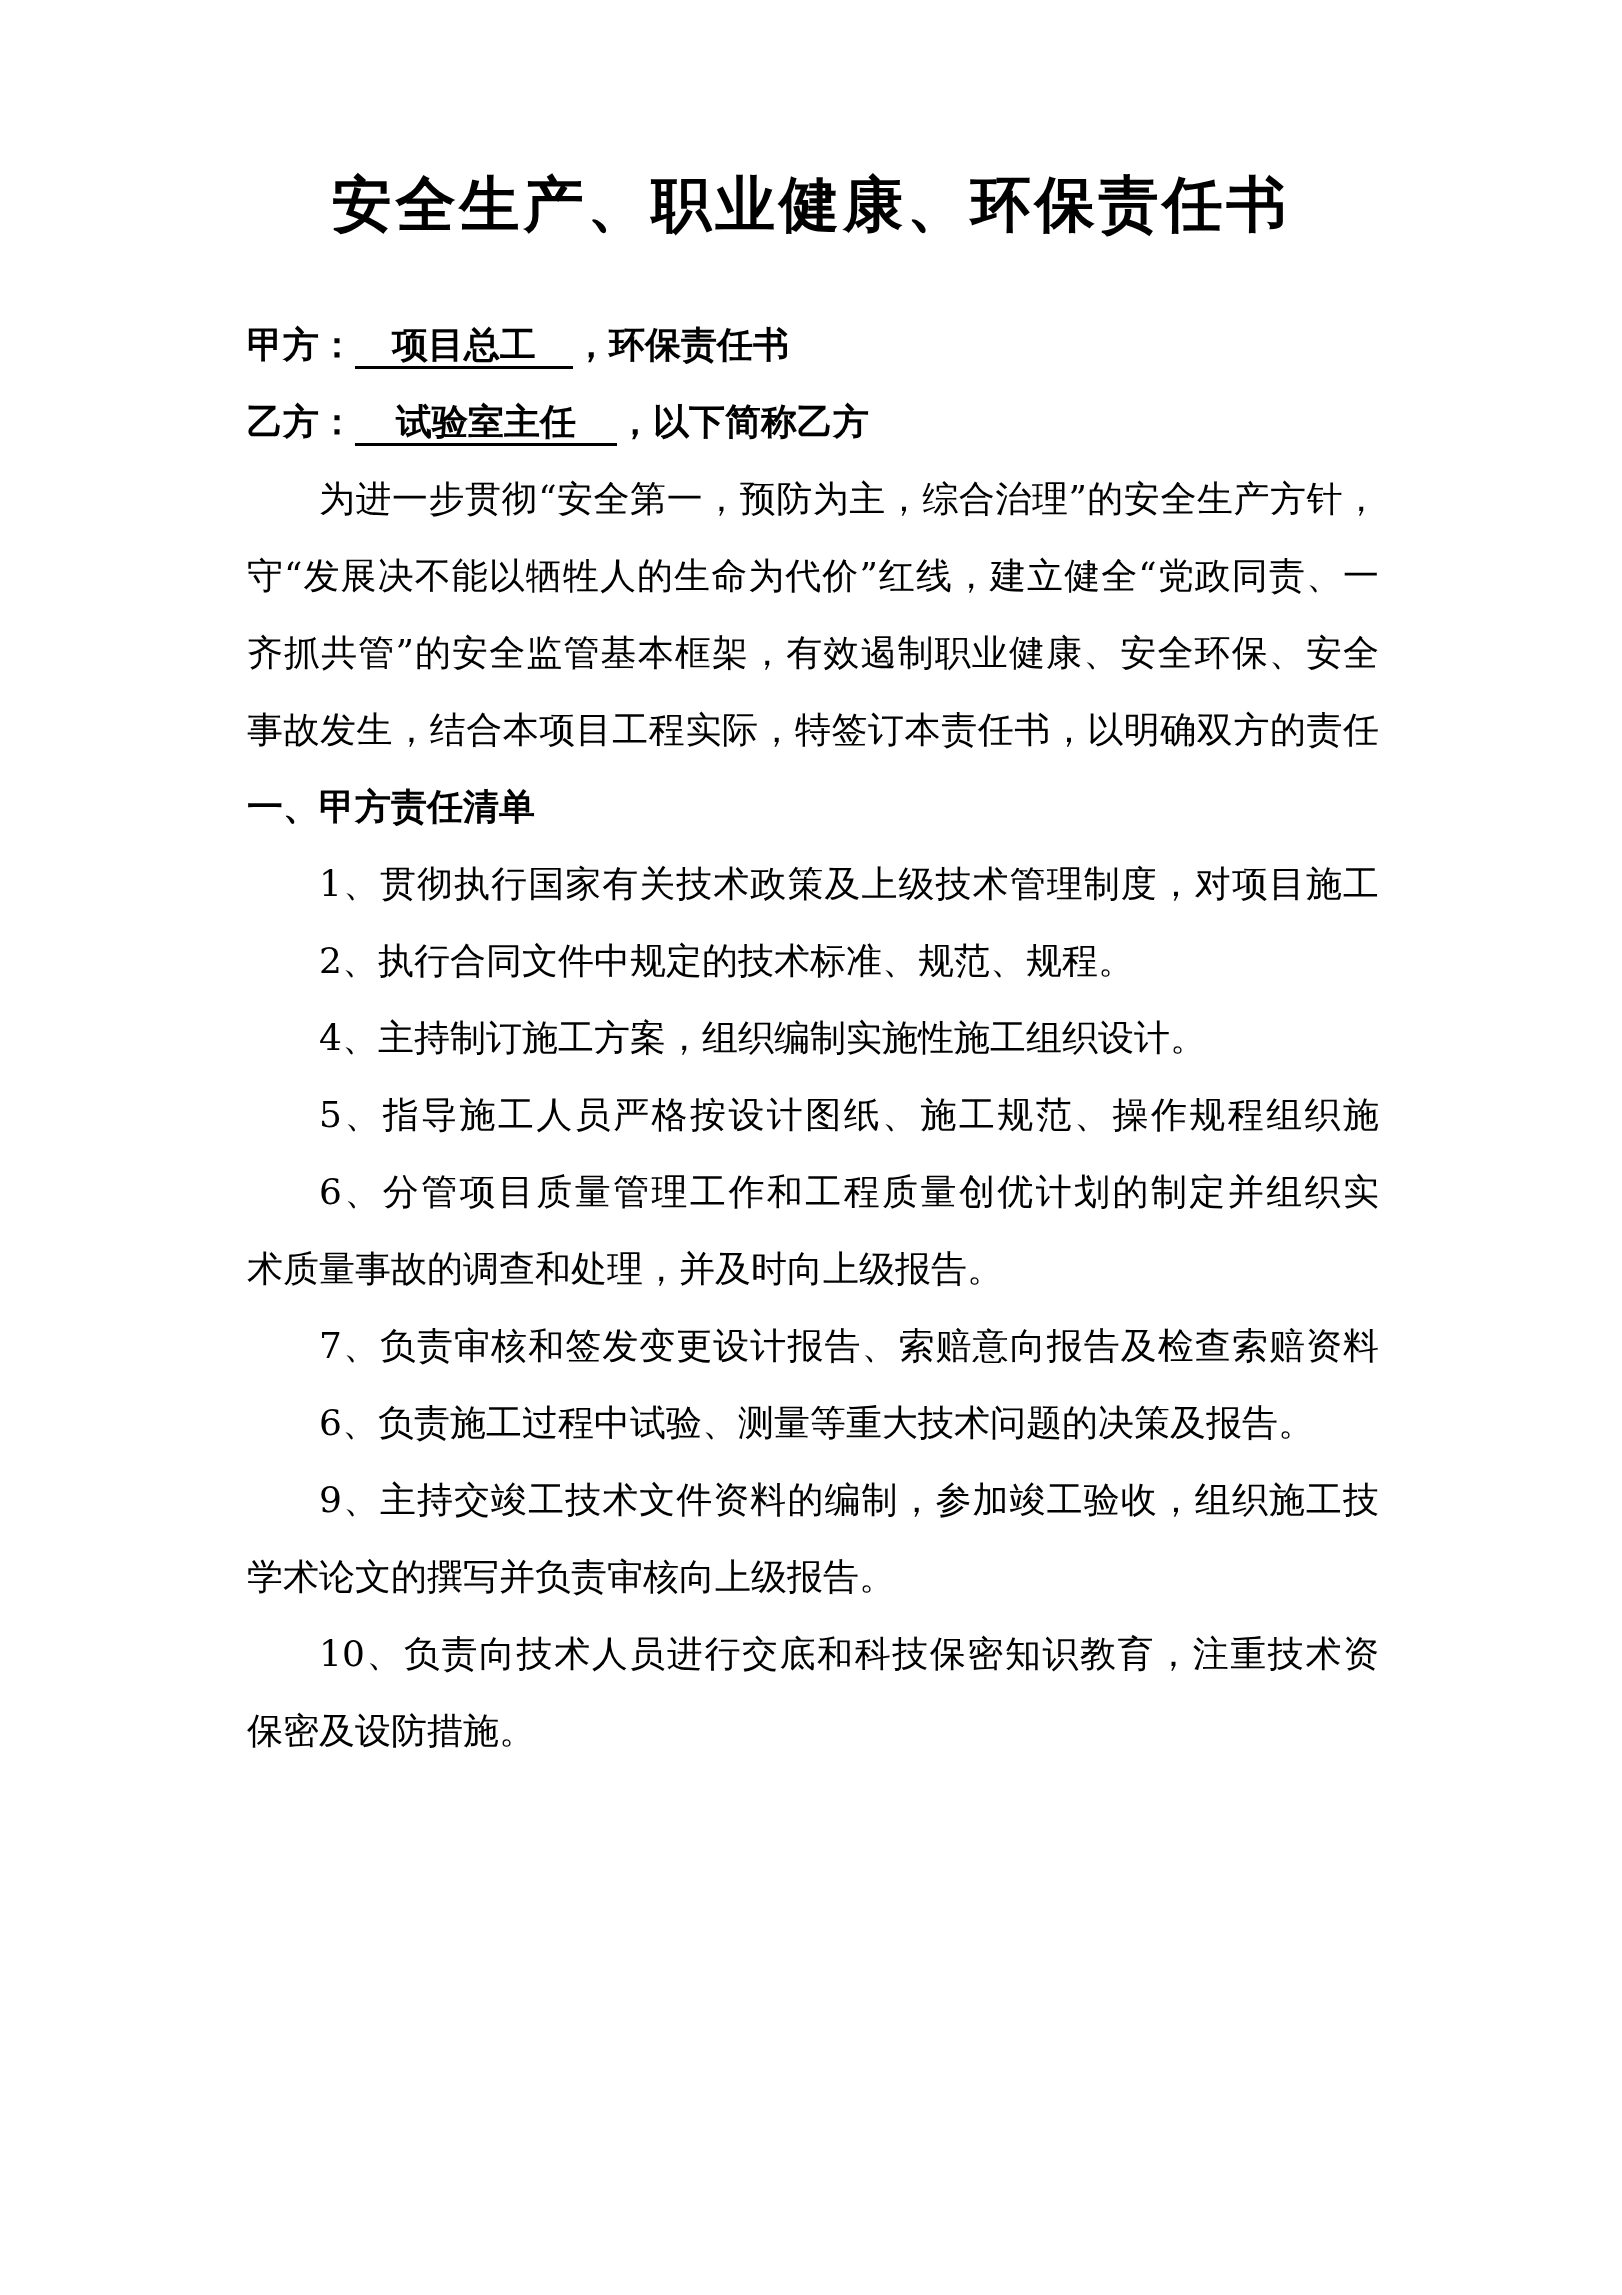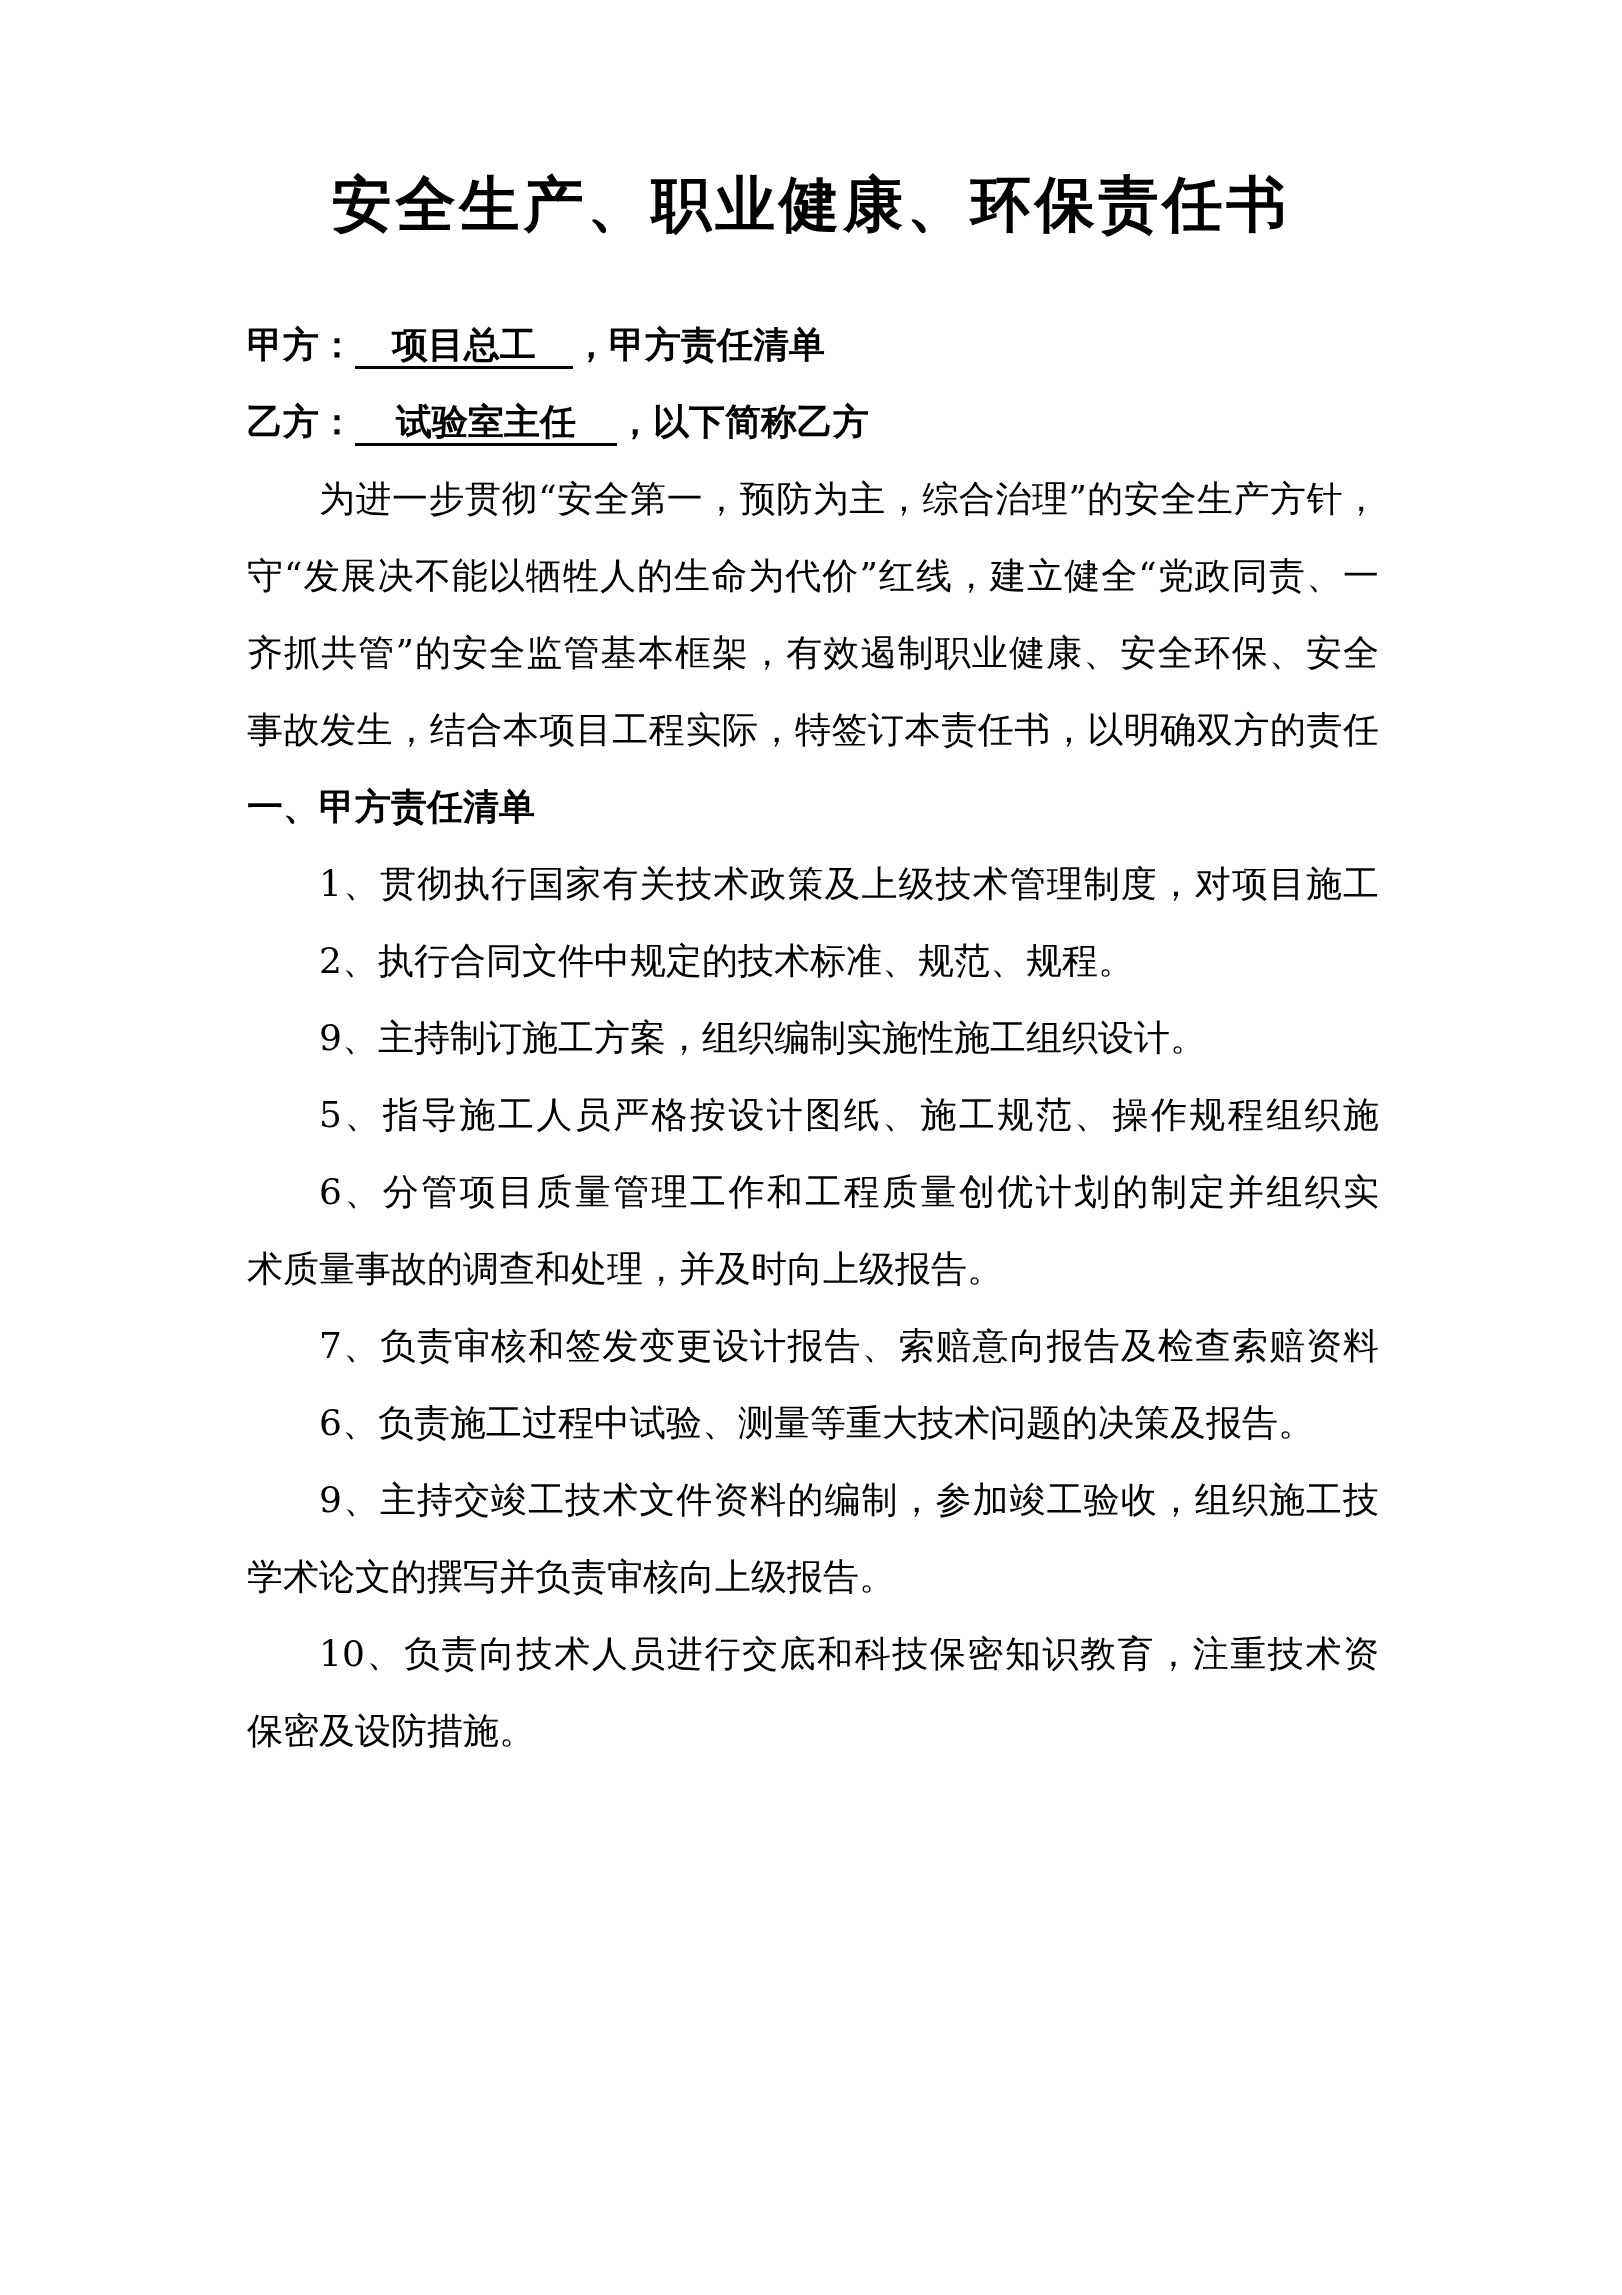--- a/index.html
+++ b/index.html
@@ -67,37 +67,37 @@
 </style>
 </head>
 <body>
 
 <div class="page">
 
   <h1 class="doc-title">安全生产、职业健康、环保责任书</h1>
 
   <div class="content">
 
-    <div class="line bold"><span>甲方：</span><span class="underfill">项目总工</span><span>，甲方责任清单</span></div>
+    <div class="line bold"><span>甲方：</span><span class="underfill">项目总工</span><span>，环保责任书</span></div>
 
     <div class="line bold"><span>乙方：</span><span class="underfill wide">试验室主任</span><span>，以下简称乙方</span></div>
 
     <div class="line indent fill">为进一步贯彻“安全第一，预防为主，综合治理”的安全生产方针，牢牢坚</div>
     <div class="line fill">守“发展决不能以牺牲人的生命为代价”红线，建立健全“党政同责、一岗双责、</div>
     <div class="line fill">齐抓共管”的安全监管基本框架，有效遏制职业健康、安全环保、安全生产责任</div>
     <div class="line fill">事故发生，结合本项目工程实际，特签订本责任书，以明确双方的责任和义务。</div>
 
     <div class="line bold">一、甲方责任清单</div>
 
     <div class="line indent fill">1、贯彻执行国家有关技术政策及上级技术管理制度，对项目施工技术工作</div>
 
     <div class="line indent">2、执行合同文件中规定的技术标准、规范、规程。</div>
 
 
-    <div class="line indent">9、主持制订施工方案，组织编制实施性施工组织设计。</div>
+    <div class="line indent">4、主持制订施工方案，组织编制实施性施工组织设计。</div>
 
     <div class="line indent fill">5、指导施工人员严格按设计图纸、施工规范、操作规程组织施工，并进行</div>
 
     <div class="line indent fill">6、分管项目质量管理工作和工程质量创优计划的制定并组织实施，负责技</div>
     <div class="line">术质量事故的调查和处理，并及时向上级报告。</div>
 
     <div class="line indent fill">7、负责审核和签发变更设计报告、索赔意向报告及检查索赔资料的完整性。</div>
 
     <div class="line indent">6、负责施工过程中试验、测量等重大技术问题的决策及报告。</div>
 

